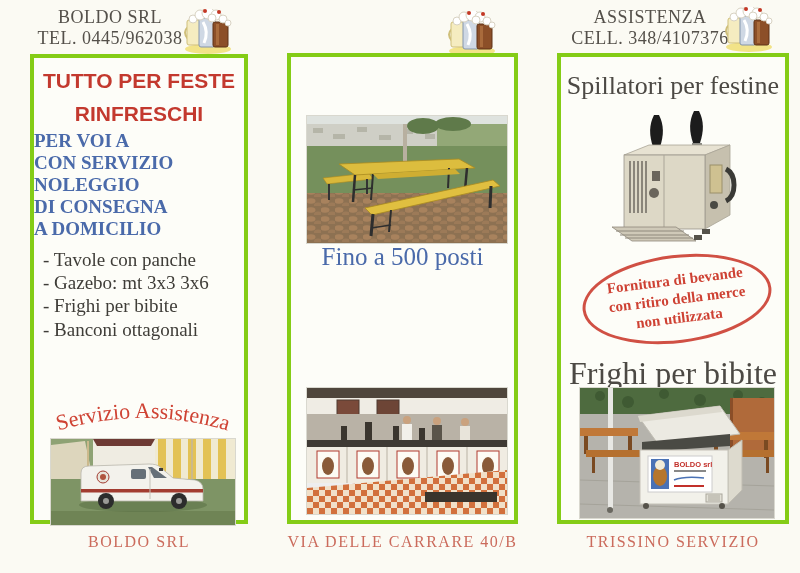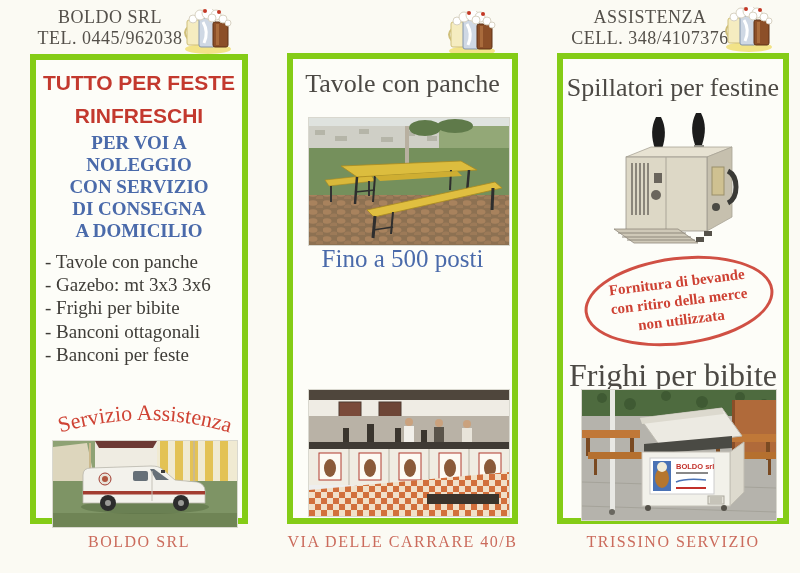--- a/index.html
+++ b/index.html
@@ -11,28 +11,28 @@
   }
   .abs{position:absolute}
 
   
   .hdr{position:absolute;text-align:center;color:#54504a;font-size:18px;letter-spacing:.5px;line-height:21px}
   .hdr-left{left:28px;top:7px;width:164px}
   .hdr-right{left:566px;top:7px;width:168px}
   .beer-icon{position:absolute}
 
   
-  .panel{position:absolute;border:6px solid #84cc16;background:#fdfdf8;box-sizing:border-box}
+  .panel{position:absolute;border:4px solid #84cc16;background:#fdfdf8;box-sizing:border-box}
   .panel-left{left:30px;top:54px;width:218px;height:470px}
   .panel-mid{left:287px;top:53px;width:231px;height:471px}
   .panel-right{left:557px;top:53px;width:232px;height:471px}
 
   
   .red-block{margin-top:6px;text-align:center;font-family:"Liberation Sans",sans-serif;font-weight:700;font-size:21px;line-height:33px;color:#c3392e}
-  .blue-block{text-align:center;font-weight:700;font-size:19px;line-height:22px;color:#4a6aaa}
+  .blue-block{text-align:left;font-weight:700;font-size:19px;line-height:22px;color:#4a6aaa}
   .list-block{margin-top:8px;padding-left:9px;font-size:19px;line-height:23.2px;color:#3f3d38}
   .arc-svg{position:absolute;left:0;top:338px}
   .photo{position:absolute;border:1px solid #d9d8cf;background:#eee}
 
   
   .mid-h1{padding-top:10px;text-align:center;font-size:26px;color:#4c4944}
   .mid-caption{position:absolute;top:186px;width:100%;text-align:center;font-size:25px;color:#4a6aaa}
   .mid-h2{position:absolute;top:256px;width:100%;text-align:center;font-size:25px;line-height:30px;color:#4c4944}
 
   
@@ -132,31 +132,30 @@
   </svg>
 </span>
 
 <div class="panel panel-left">
   <div class="red-block">
     <div>TUTTO PER FESTE</div>
     <div>RINFRESCHI</div>
   </div>
   <div class="blue-block">
     <div>PER VOI A</div>
+    <div>CON SERVIZIO</div>
     <div>NOLEGGIO</div>
-    <div>CON SERVIZIO</div>
     <div>DI CONSEGNA</div>
     <div>A DOMICILIO</div>
   </div>
   <div class="list-block">
     <div>- Tavole con panche</div>
     <div>- Gazebo: mt 3x3 3x6</div>
     <div>- Frighi per bibite</div>
     <div>- Banconi ottagonali</div>
-    <div>- Banconi per feste</div>
   </div>
 
   <svg class="arc-svg" width="218" height="46" viewBox="0 0 218 46">
     <defs>
         <path id="arcpath" d="M 8,40 Q 109,4 210,40" fill="none"></path>
       </defs>
     <text font-size="22" fill="#cf4334" font-family="Liberation Serif, serif" text-anchor="middle">
       <textPath href="#arcpath" startOffset="50%">Servizio Assistenza</textPath>
     </text>
   </svg>
@@ -191,21 +190,20 @@
       <circle cx="55" cy="62" r="8" fill="#2c2c2c"></circle>
         <circle cx="55" cy="62" r="3" fill="#9a9a96"></circle>
       <circle cx="128" cy="62" r="8" fill="#2c2c2c"></circle>
         <circle cx="128" cy="62" r="3" fill="#9a9a96"></circle>
       <rect x="108" y="29" width="4" height="3" fill="#3c3c3c"></rect>
     </svg>
   </div>
 </div>
 
 <div class="panel panel-mid">
-  <div class="mid-h1">Tavole con panche</div>
 
   <div class="photo" style="left:15px;top:58px;width:200px;height:127px">
     <svg width="200" height="127" viewBox="0 0 200 127">
       <defs>
         <pattern id="cob" width="14" height="9" patternUnits="userSpaceOnUse">
           <rect width="14" height="9" fill="#8d7152"></rect>
           <ellipse cx="4" cy="4" rx="4.5" ry="2.8" fill="#a8825d"></ellipse>
           <ellipse cx="11" cy="8" rx="4" ry="2.5" fill="#9c7a58"></ellipse>
         </pattern>
       </defs>

